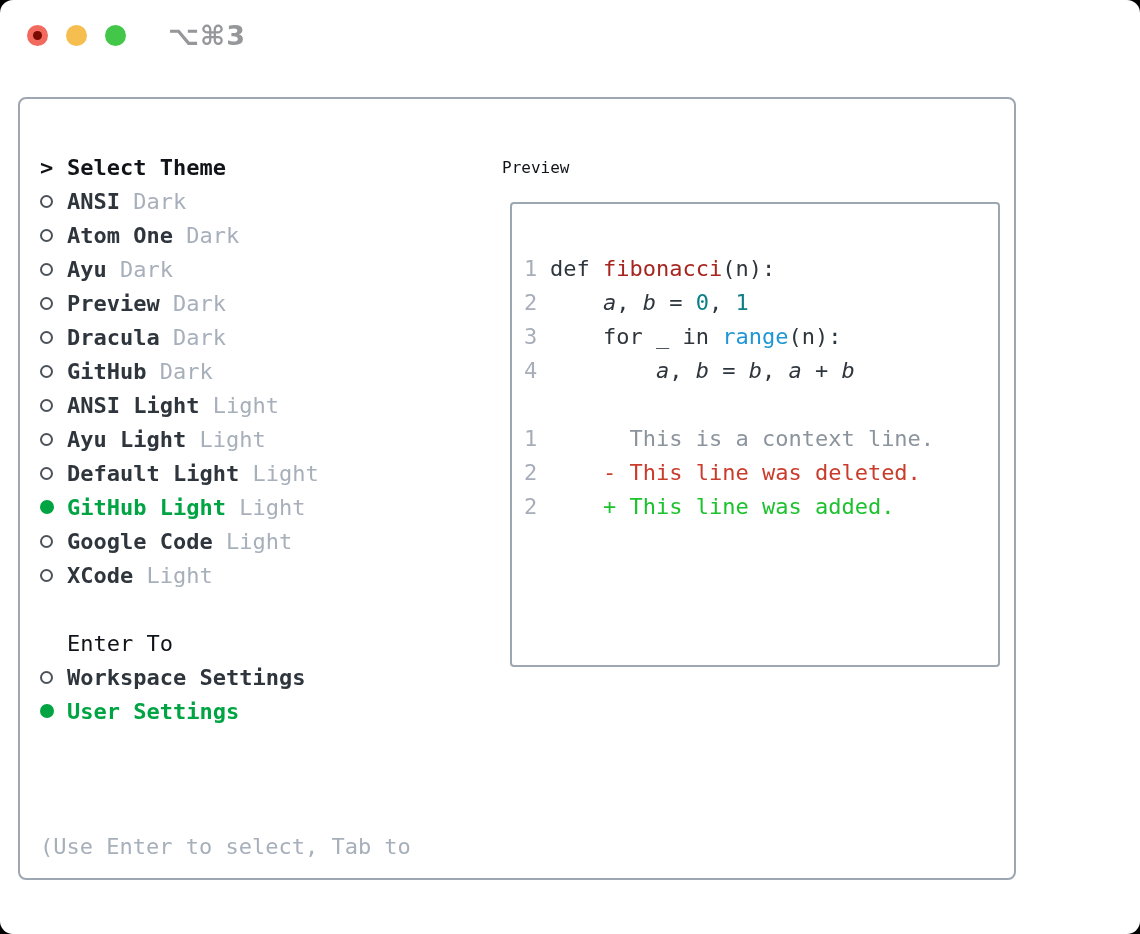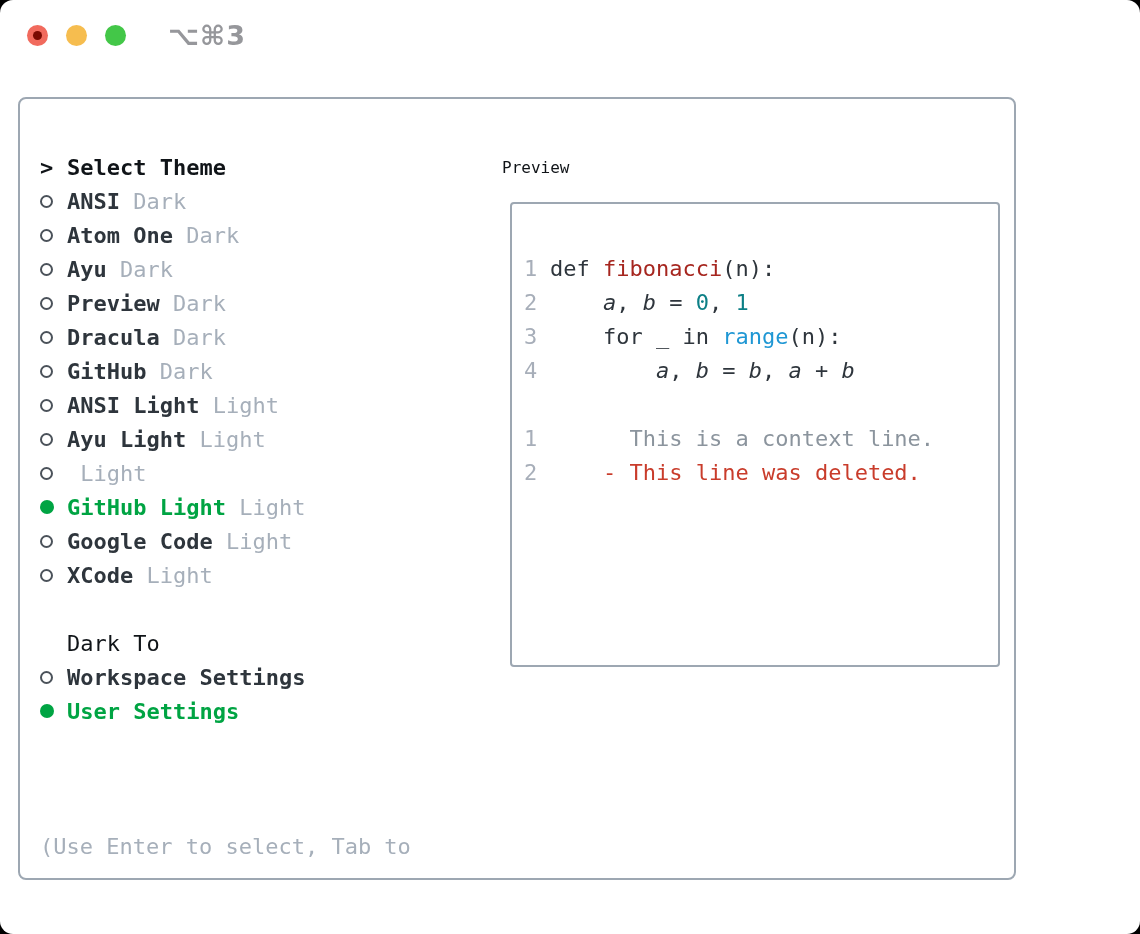--- a/index.html
+++ b/index.html
@@ -74,31 +74,31 @@
 
       <div id="theme-list">
           <div class="row"><span class="marker"><span class="ring"></span></span><span class="t-name">ANSI</span><span class="t-suffix"> Dark</span></div>
           <div class="row"><span class="marker"><span class="ring"></span></span><span class="t-name">Atom One</span><span class="t-suffix"> Dark</span></div>
           <div class="row"><span class="marker"><span class="ring"></span></span><span class="t-name">Ayu</span><span class="t-suffix"> Dark</span></div>
           <div class="row"><span class="marker"><span class="ring"></span></span><span class="t-name">Preview</span><span class="t-suffix"> Dark</span></div>
           <div class="row"><span class="marker"><span class="ring"></span></span><span class="t-name">Dracula</span><span class="t-suffix"> Dark</span></div>
           <div class="row"><span class="marker"><span class="ring"></span></span><span class="t-name">GitHub</span><span class="t-suffix"> Dark</span></div>
           <div class="row"><span class="marker"><span class="ring"></span></span><span class="t-name">ANSI Light</span><span class="t-suffix"> Light</span></div>
           <div class="row"><span class="marker"><span class="ring"></span></span><span class="t-name">Ayu Light</span><span class="t-suffix"> Light</span></div>
-          <div class="row"><span class="marker"><span class="ring"></span></span><span class="t-suffix"> Light</span></div>
+          <div class="row"><span class="marker"><span class="ring"></span></span><span class="t-name">Default Light</span><span class="t-suffix"> Light</span></div>
           <div class="row"><span class="marker"><span class="dotfill"></span></span><span class="t-name sel">GitHub Light</span><span class="t-suffix"> Light</span></div>
           <div class="row"><span class="marker"><span class="ring"></span></span><span class="t-name">Google Code</span><span class="t-suffix"> Light</span></div>
           <div class="row"><span class="marker"><span class="ring"></span></span><span class="t-name">XCode</span><span class="t-suffix"> Light</span></div>
         </div>
 
       <div class="spacer"></div>
 
       <div class="row">
         <span class="marker"></span>
-        <span class="applyto-label">Dark To</span>
+        <span class="applyto-label">Enter To</span>
       </div>
 
       <div id="apply-list">
           <div class="row"><span class="marker"><span class="ring"></span></span><span class="t-name">Workspace Settings</span></div>
           <div class="row"><span class="marker"><span class="dotfill"></span></span><span class="t-name sel">User Settings</span></div>
         </div>
 
       <div class="spacer"></div>
 
       <div class="hint">
@@ -110,16 +110,17 @@
     <div class="preview-title">Preview</div>
 
     <div class="preview-box" id="preview-box">
         <div class="codeline"><span class="ln">1</span><span class="tk-plain">def </span><span class="tk-fn">fibonacci</span><span class="tk-plain">(n):</span></div>
         <div class="codeline"><span class="ln">2</span><span class="tk-plain">    </span><span class="tk-var">a</span><span class="tk-plain">, </span><span class="tk-var">b</span><span class="tk-plain"> = </span><span class="tk-num">0</span><span class="tk-plain">, </span><span class="tk-num">1</span></div>
         <div class="codeline"><span class="ln">3</span><span class="tk-plain">    for _ in </span><span class="tk-call">range</span><span class="tk-plain">(n):</span></div>
         <div class="codeline"><span class="ln">4</span><span class="tk-plain">        </span><span class="tk-var">a</span><span class="tk-plain">, </span><span class="tk-var">b</span><span class="tk-plain"> = </span><span class="tk-var">b</span><span class="tk-plain">, </span><span class="tk-var">a</span><span class="tk-plain"> + </span><span class="tk-var">b</span></div>
         <div class="codeline"><span class="ln"></span></div>
         <div class="codeline"><span class="ln">1</span><span class="tk-context">      This is a context line.</span></div>
         <div class="codeline"><span class="ln">2</span><span class="tk-deleted">    - This line was deleted.</span></div>
+        <div class="codeline"><span class="ln">2</span><span class="tk-added">    + This line was added.</span></div>
       </div>
 
   </div>
 </div>
 
 </body></html>

